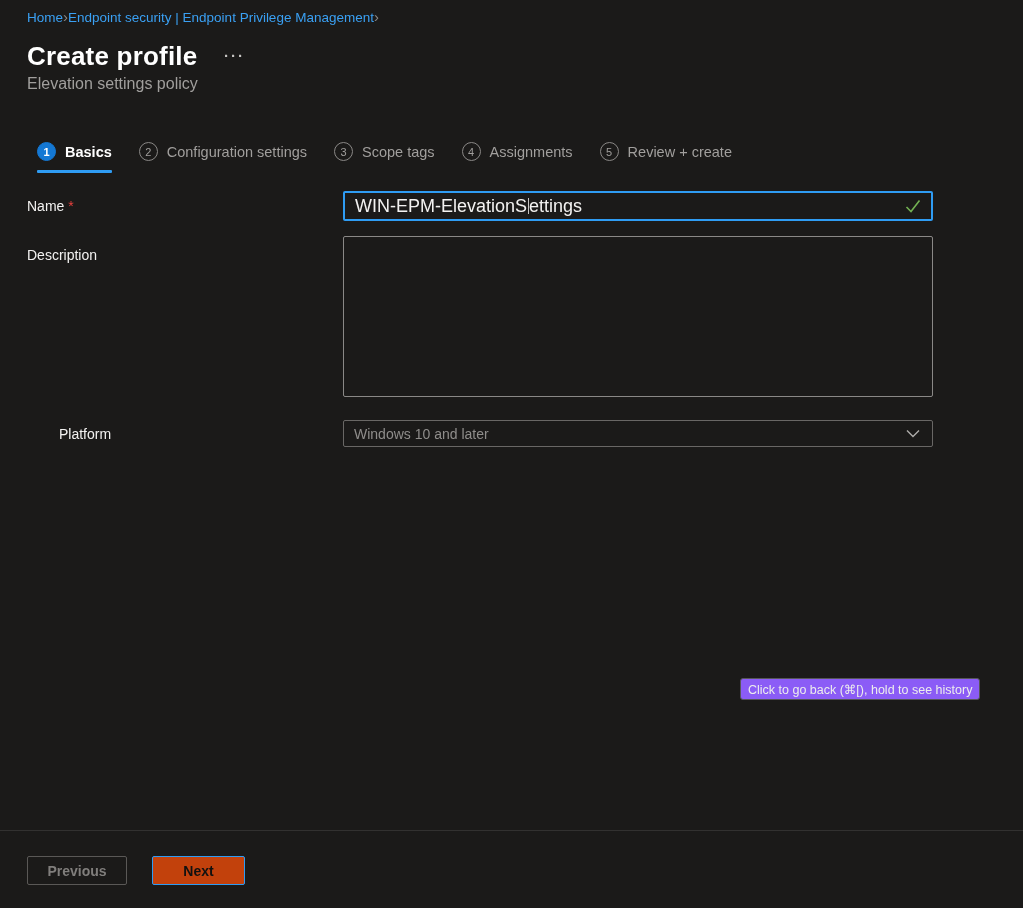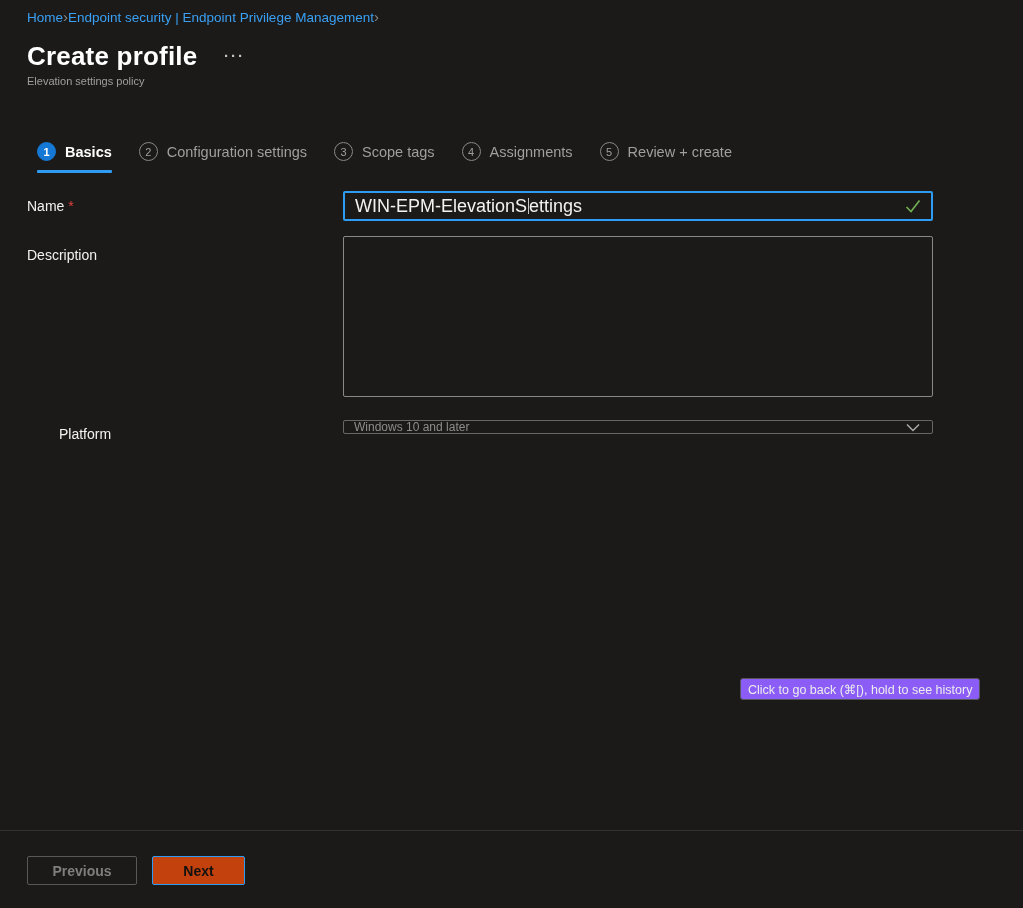--- a/index.html
+++ b/index.html
@@ -26,21 +26,21 @@
     position: absolute; left: 27px; top: 41px;
     font-size: 26px; font-weight: 700; color: #ffffff; letter-spacing: 0.2px;
   }
   .more-button {
     position: absolute; left: 224px; top: 48px;
     color: #c8c6c4; font-size: 15px; font-weight: 700; letter-spacing: 2px;
     cursor: pointer; line-height: 1;
   }
   .page-subtitle {
     position: absolute; left: 27px; top: 75px;
-    font-size: 11px; color: #a19f9d;
+    font-size: 16px; color: #a19f9d;
   }
 
   
   .steps {
     position: absolute; left: 37px; top: 142px;
     display: flex; align-items: flex-start; gap: 27px;
   }
   .step {
     position: relative; display: flex; align-items: center; gap: 9px;
     padding-bottom: 12px; cursor: pointer;
@@ -81,24 +81,24 @@
   .input-status { margin-left: auto; display: flex; align-items: center; }
 
   .description-input {
     position: absolute; left: 343px; top: 236px; width: 590px; height: 161px;
     border: 1px solid #8a8886; border-radius: 2px; background: transparent;
     resize: none; font-family: "Liberation Sans", sans-serif; font-size: 14px;
     color: #f3f2f1; padding: 6px 10px; outline: none;
   }
 
   .platform-select {
-    position: absolute; left: 343px; top: 420px; width: 590px; height: 14px;
+    position: absolute; left: 343px; top: 420px; width: 590px; height: 27px;
     border: 1px solid #696765; border-radius: 2px; background: transparent;
     display: flex; align-items: center; padding: 0 12px 0 10px;
-    font-size: 12px; color: #8f8d8b; cursor: default;
+    font-size: 14px; color: #8f8d8b; cursor: default;
   }
   .select-chevron { margin-left: auto; display: flex; align-items: center; }
 
   
   .back-tooltip {
     position: absolute; left: 740px; top: 678px; height: 22px;
     background: #8b5cf6; border: 1px solid #565658; border-radius: 3px;
     color: #ededed; font-size: 12.5px; display: flex; align-items: center;
     padding: 0 7px; white-space: nowrap;
   }
@@ -108,21 +108,21 @@
     position: absolute; left: 0; top: 830px; width: 1023px; height: 1px;
     background: #323130;
   }
   .btn {
     position: absolute; top: 856px; height: 29px;
     display: flex; align-items: center; justify-content: center;
     font-size: 14px; font-weight: 700; border-radius: 2px; cursor: pointer;
     font-family: "Liberation Sans", sans-serif;
   }
   .btn-previous {
-    left: 27px; width: 110px;
+    left: 27px; width: 100px;
     background: transparent; border: 1px solid #5a5856; color: #807e7c;
   }
   .btn-next {
     left: 152px; width: 93px;
     background: #c2410c; border: 1px solid #2f9cf3; color: #111110;
   }
 </style>
 </head>
 <body>
 

